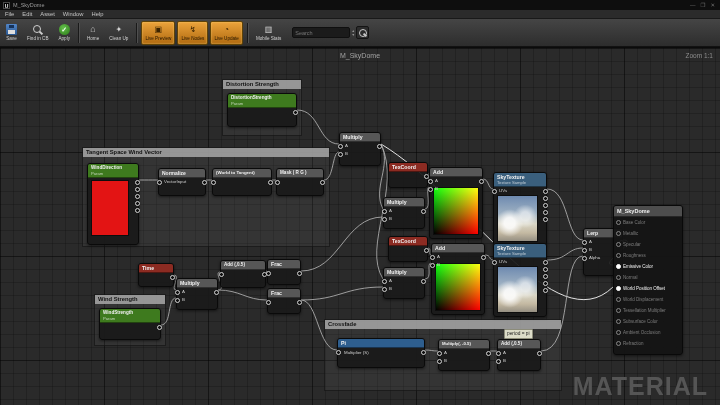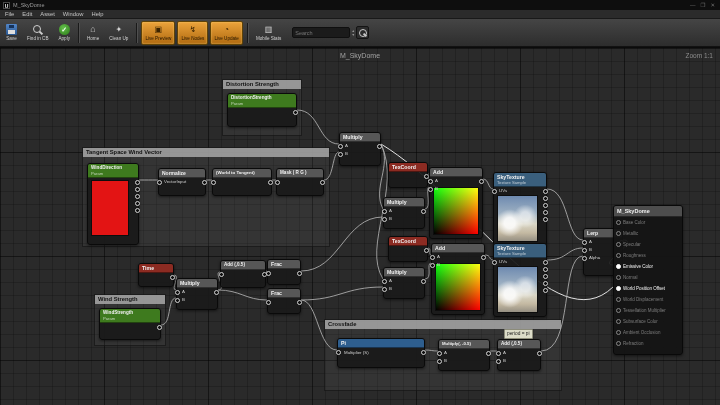--- a/index.html
+++ b/index.html
@@ -163,20 +163,21 @@
           <span>▴</span>
           <span>▾</span>
         </span>
       <span class="mag-btn"></span>
     </div>
   </div>
 
   <div class="canvas">
     <div class="canvas-title">M_SkyDome</div>
     <div class="zoom">Zoom 1:1</div>
+    <div class="watermark">MATERIAL</div>
     <svg id="wires" xmlns="http://www.w3.org/2000/svg">
         <path d="M297,62 C320,62 318,96 339,96"></path>
         <path d="M324,132 C334,132 332,104 339,104"></path>
         <path d="M139,132 C147,132 150,132 158,132"></path>
         <path d="M206,132 C209,132 209,132 212,132"></path>
         <path d="M272,132 C274,132 274,132 276,132"></path>
         <path d="M381,96 C392,118 372,140 383,161"></path>
         <path d="M381,96 C402,140 362,198 383,231"></path>
         <path d="M381,96 C470,150 555,295 613,239" class="hot"></path>
         <path d="M428,126 C432,126 427,131 429,131"></path>

